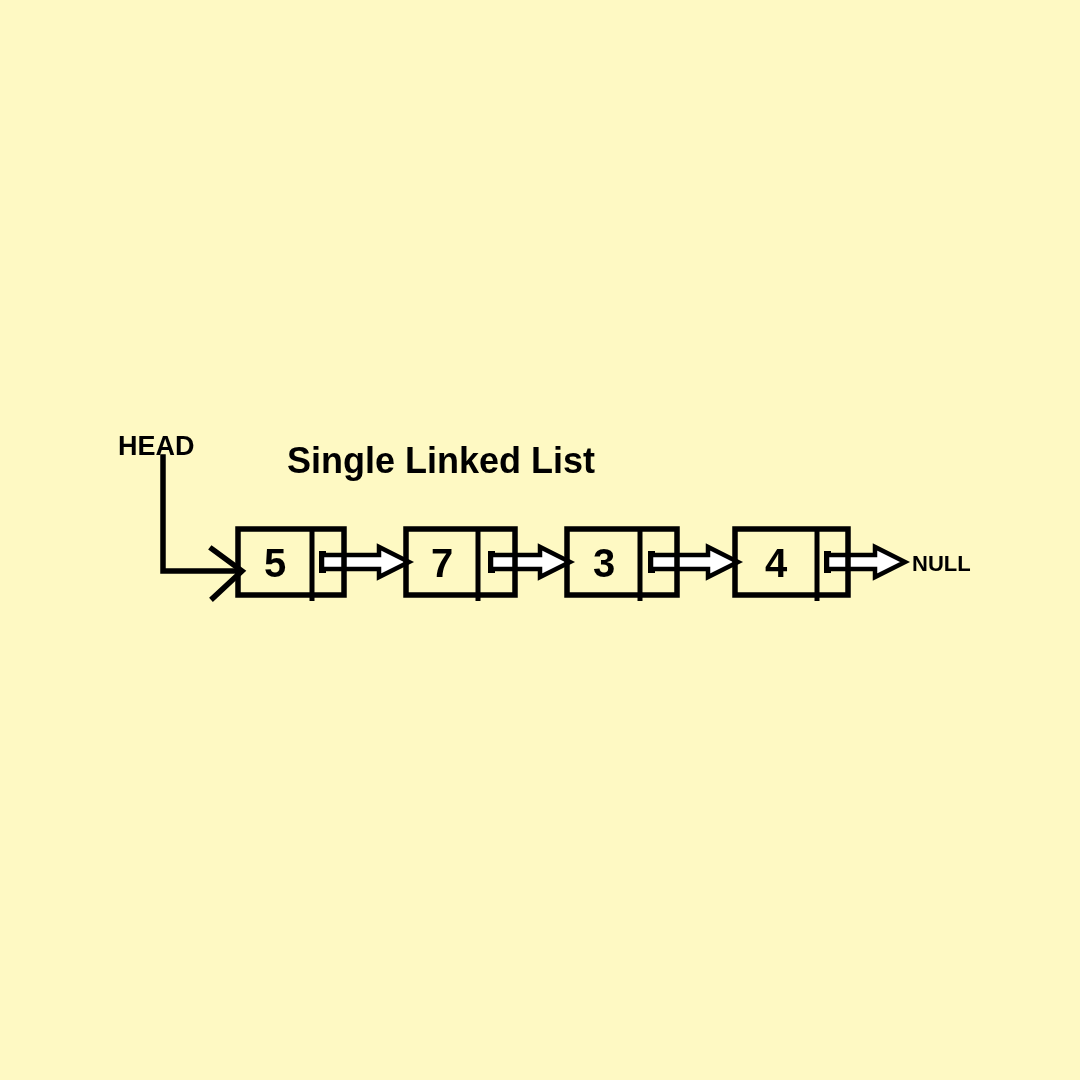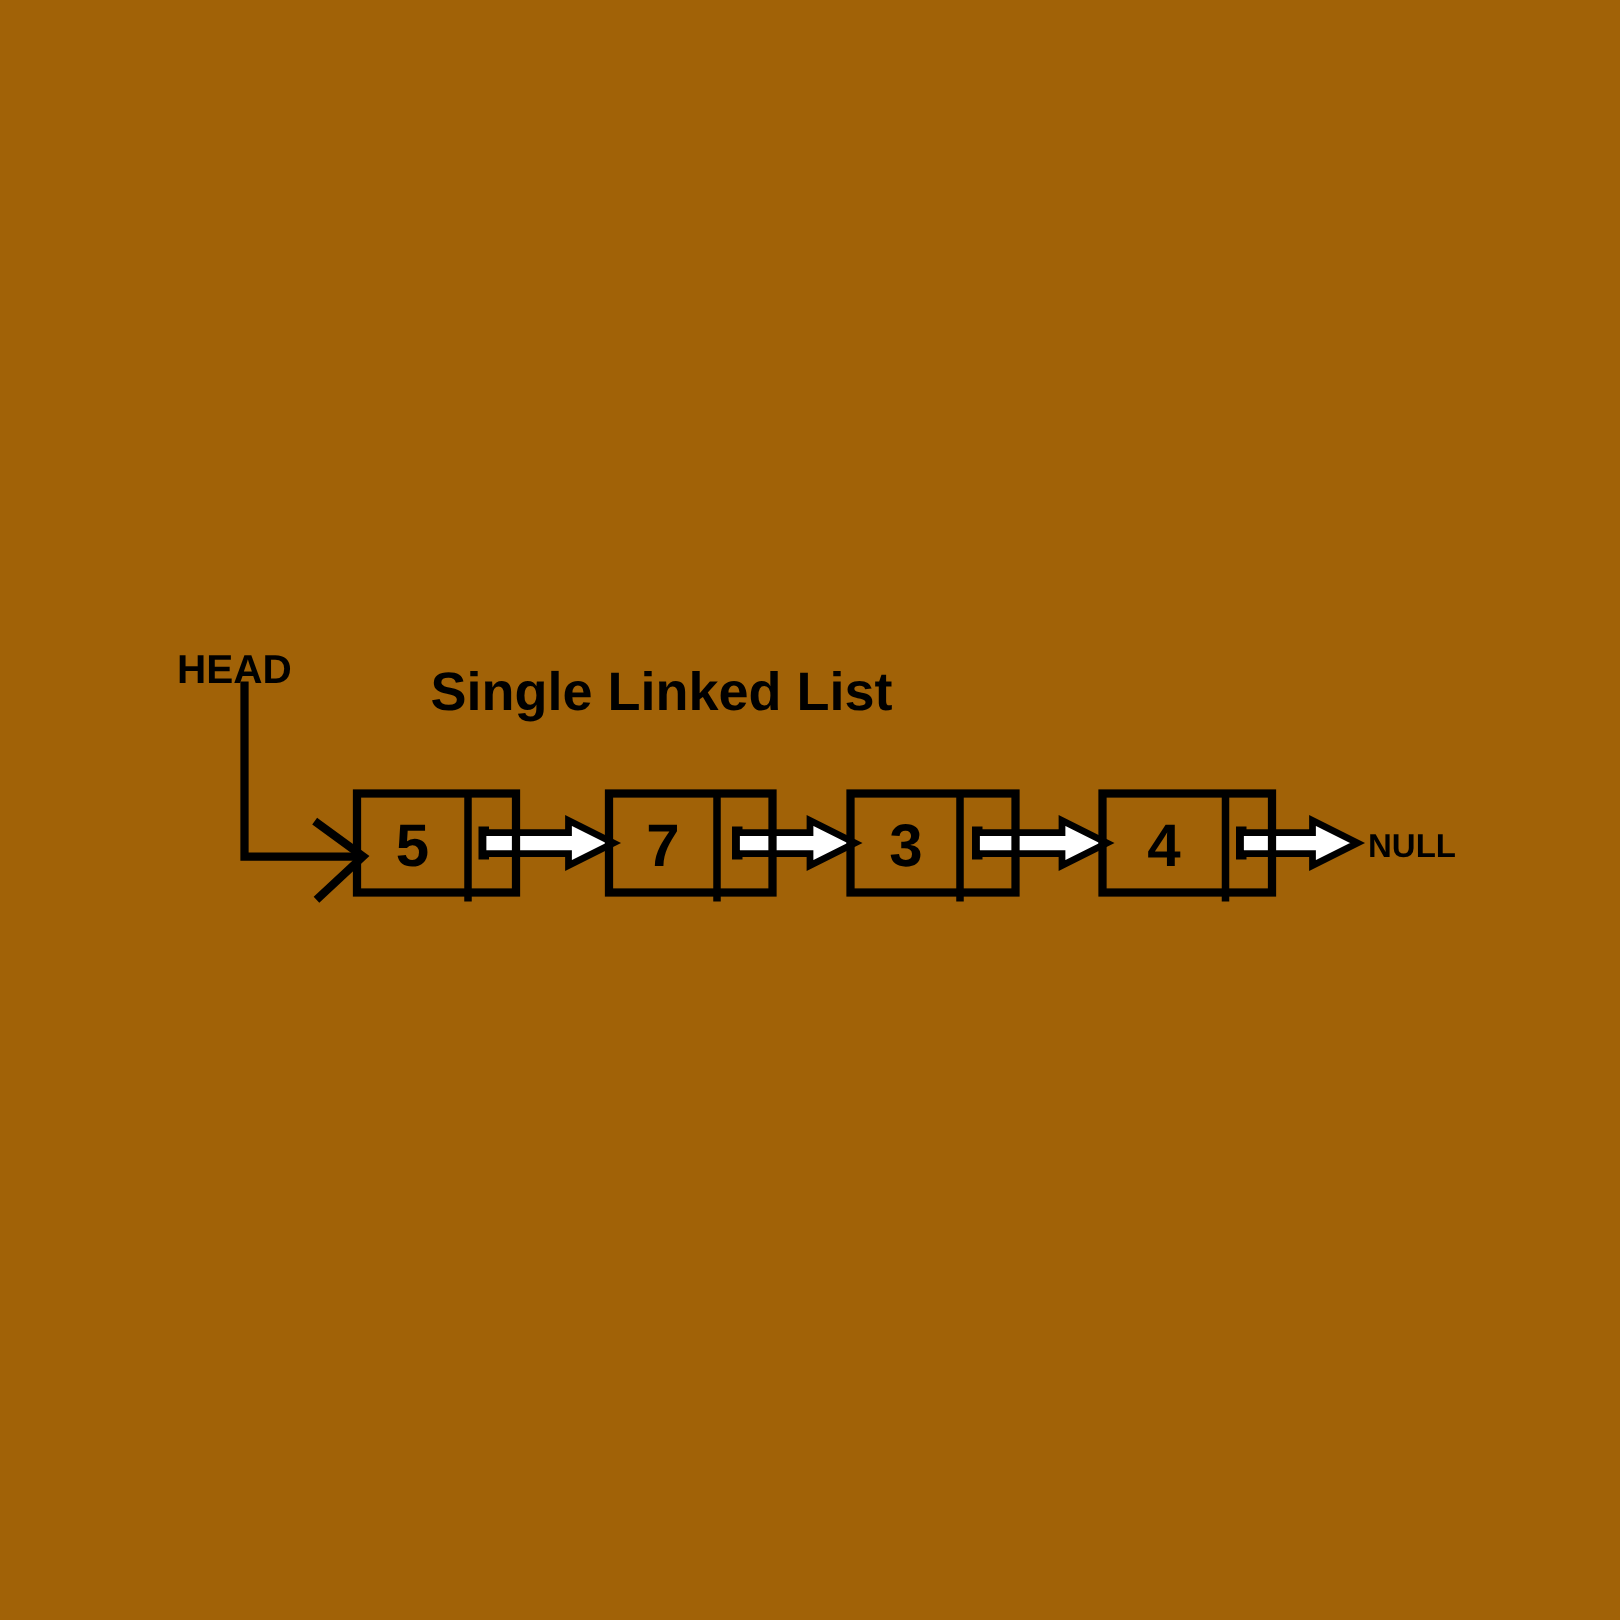--- a/index.html
+++ b/index.html
@@ -4,21 +4,21 @@
 <style>
   html, body {
     margin: 0;
     padding: 0;
     background: #ffffff;
   }
   .canvas {
     position: relative;
     width: 1080px;
     height: 1080px;
-    background: #a16207;
+    background: #fef9c3;
     overflow: hidden;
     font-family: "Liberation Sans", sans-serif;
   }
   svg text {
     font-family: "Liberation Sans", "DejaVu Sans", sans-serif;
     font-weight: bold;
     fill: #000000;
   }
 </style>
 </head>

